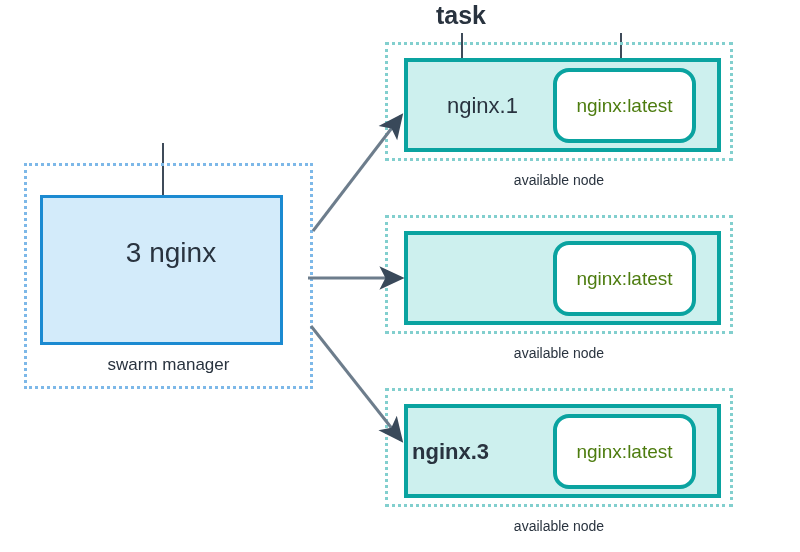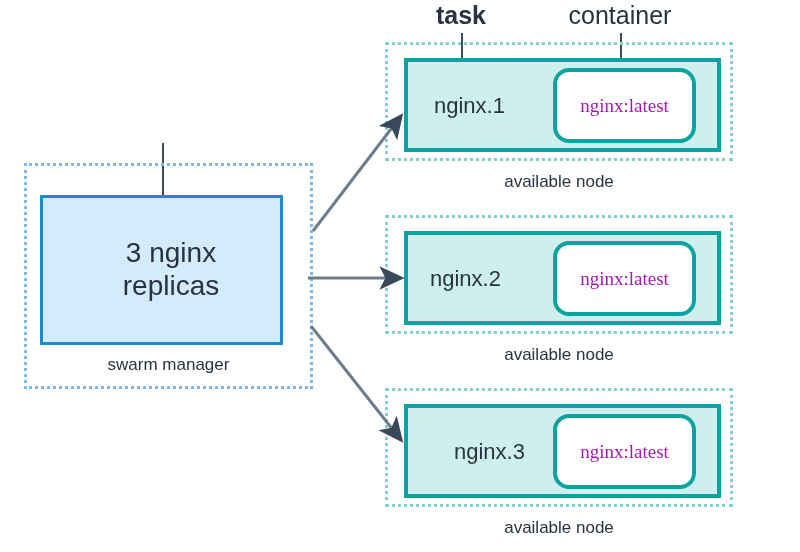--- a/index.html
+++ b/index.html
@@ -89,28 +89,27 @@
     box-sizing: border-box;
     background: #ffffff;
     border: 4px solid #0aa3a0;
     border-radius: 16px;
     display: flex;
     align-items: center;
     justify-content: center;
   }
   .container-label {
     font-size: 19px;
-    color: #a21caf;
+    color: #4d7c0f;
     white-space: nowrap;
-    font-family: Liberation Serif, serif;
   }
   .node-caption {
     position: absolute;
     text-align: center;
-    font-size: 17px;
+    font-size: 14px;
     color: #29333f;
     white-space: nowrap;
   }
 
   
   #arrows {
     position: absolute;
     left: 0; top: 0;
     width: 800px;
     height: 552px;
@@ -120,56 +119,53 @@
 </head>
 <body>
 
 <div id="canvas">
 
   <div class="leader" style="left:162px; top:143px; height:88px;"></div>
 
   <div class="ann-label" style="left:401px; top:3px; width:120px;font-weight:bold;">task</div>
   <div class="leader" style="left:461px; top:33px; height:53px;"></div>
 
-  <div class="ann-label" style="left:545px; top:3px; width:150px;">container</div>
   <div class="leader" style="left:620px; top:33px; height:64px;"></div>
 
   <div class="node-outline-blue" style="left:24px; top:163px; width:289px; height:226px;"></div>
 
   <div class="service-box" style="left:40px; top:195px; width:243px; height:150px;">
     <div class="service-text" style="top:38px;padding-left:19px;">
       <span>3 nginx</span><br>
-      <span>replicas</span>
     </div>
   </div>
 
   <div class="caption" style="left:24px; top:355px; width:289px;">swarm manager</div>
 
   <div class="node-outline-teal" style="left:385px; top:42px; width:348px; height:119px;"></div>
   <div class="task-box" style="left:404px; top:58px; width:317px; height:94px;">
   </div>
-  <div class="task-label" style="left:434px; top:93px;">nginx.1</div>
+  <div class="task-label" style="left:447px; top:93px;">nginx.1</div>
   <div class="container-box" style="left:553px; top:68px; width:143px; height:75px;">
     <span class="container-label">nginx:latest</span>
   </div>
   <div class="node-caption" style="left:385px; top:172px; width:348px;">available node</div>
 
   <div class="node-outline-teal" style="left:385px; top:215px; width:348px; height:119px;"></div>
   <div class="task-box" style="left:404px; top:231px; width:317px; height:94px;">
   </div>
-  <div class="task-label" style="left:430px; top:266px;">nginx.2</div>
   <div class="container-box" style="left:553px; top:241px; width:143px; height:75px;">
     <span class="container-label">nginx:latest</span>
   </div>
   <div class="node-caption" style="left:385px; top:345px; width:348px;">available node</div>
 
   <div class="node-outline-teal" style="left:385px; top:388px; width:348px; height:119px;"></div>
   <div class="task-box" style="left:404px; top:404px; width:317px; height:94px;">
   </div>
-  <div class="task-label" style="left:454px; top:439px;">nginx.3</div>
+  <div class="task-label" style="left:412px; top:439px;font-weight:bold;">nginx.3</div>
   <div class="container-box" style="left:553px; top:414px; width:143px; height:75px;">
     <span class="container-label">nginx:latest</span>
   </div>
   <div class="node-caption" style="left:385px; top:518px; width:348px;">available node</div>
 
   <svg id="arrows" viewBox="0 0 800 552" xmlns="http://www.w3.org/2000/svg">
     <defs>
       <marker id="ah" markerWidth="9" markerHeight="9" refX="7.2" refY="4.5" orient="auto" markerUnits="strokeWidth">
         <path d="M0,0.6 L8.4,4.5 L0,8.4 L2,4.5 Z" fill="#39495a"></path>
       </marker>

